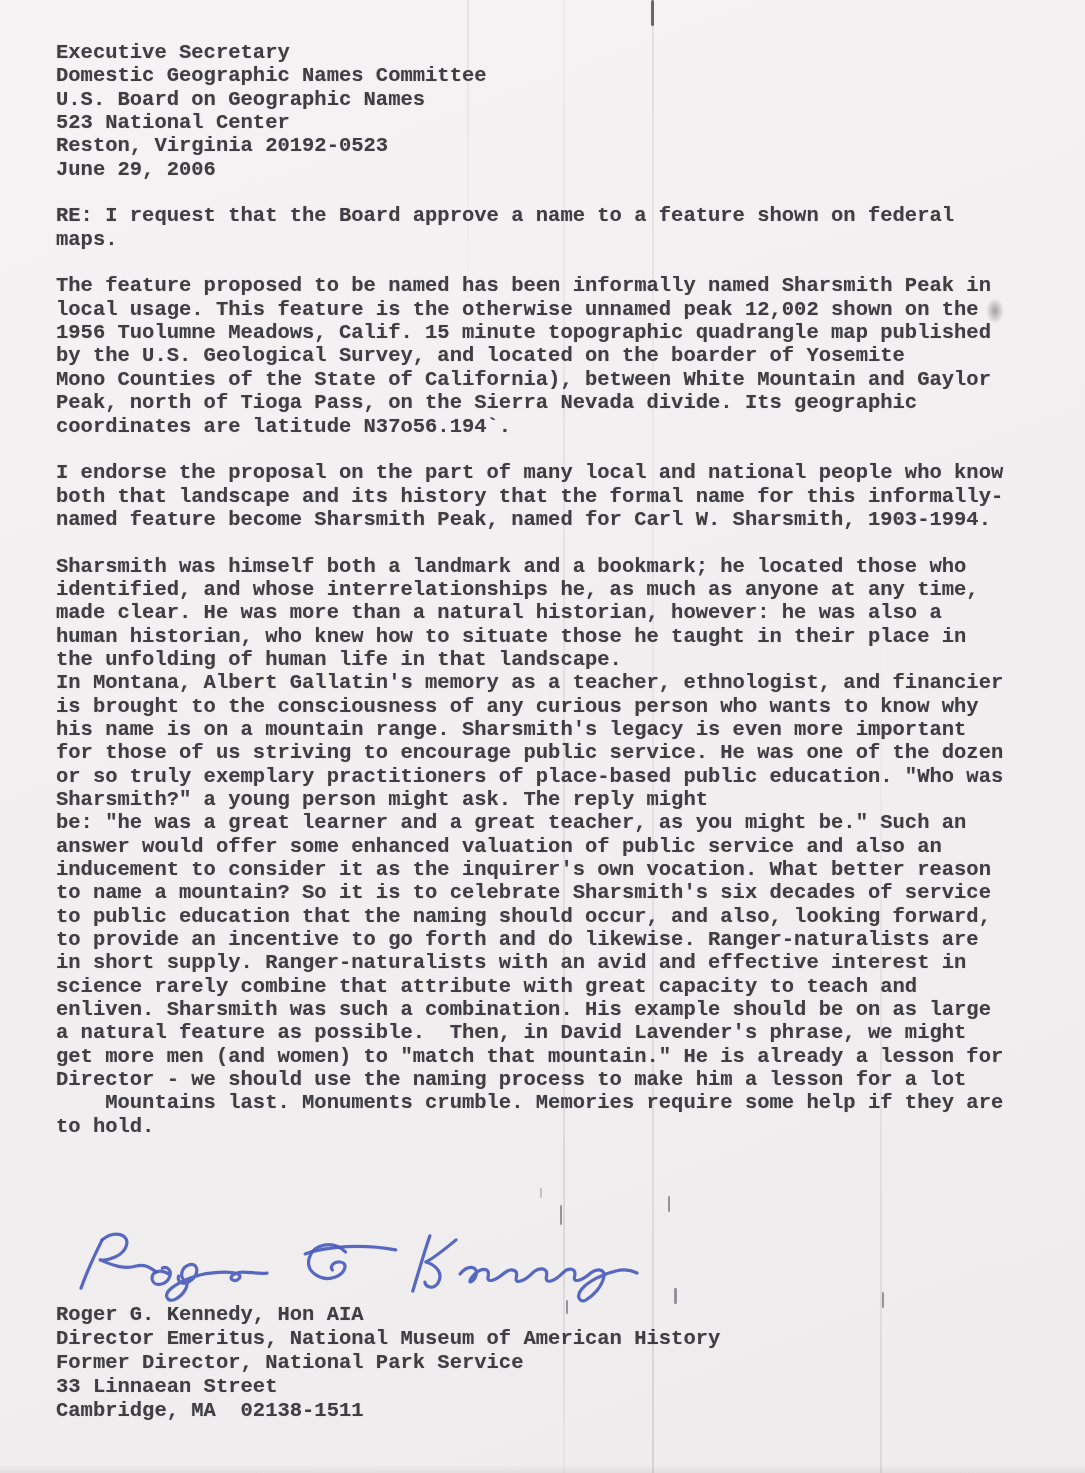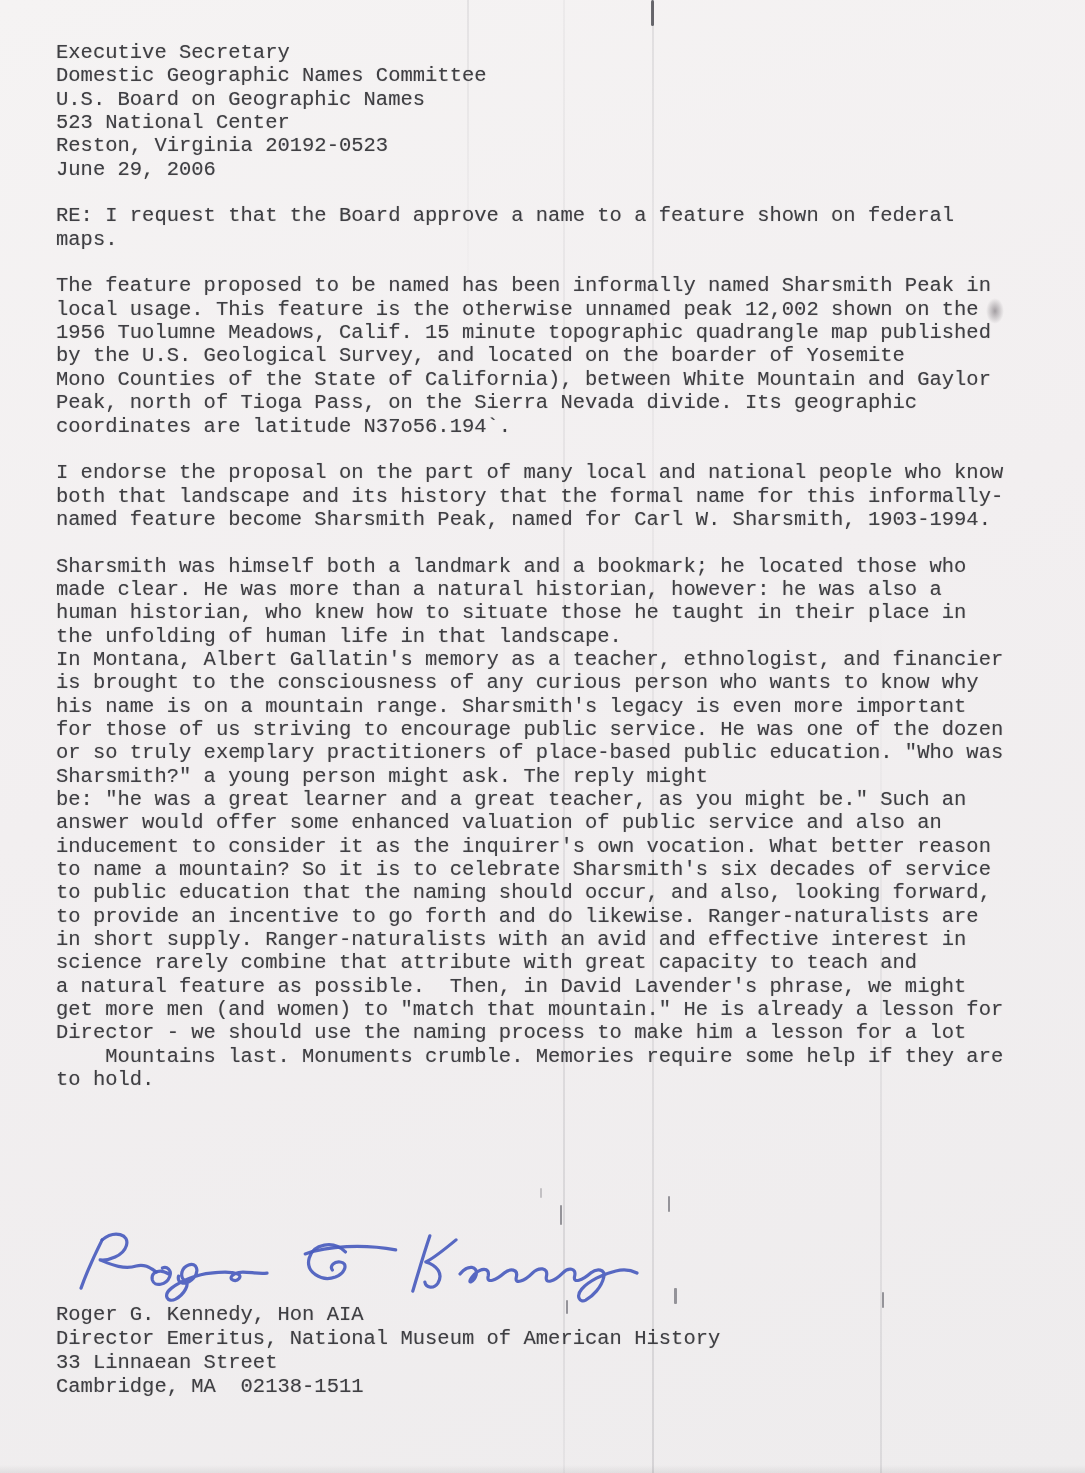--- a/index.html
+++ b/index.html
@@ -4,20 +4,21 @@
 <title>Executive Secretary — Domestic Geographic Names Committee</title>
 <style>
   html, body { margin:0; padding:0; background:#e9e7e8; }
   .page {
     position:relative;
     width:1085px; height:1473px;
     margin:0 auto;
     background: linear-gradient(160deg, #f5f3f3 0%, #f2eff0 45%, #eeeced 100%);
     overflow:hidden;
     font-family:"Liberation Mono", "DejaVu Sans Mono", monospace;
+    font-weight:bold;
   }
   .letter-lines {
     position:absolute;
     color:var(--ink, #3f3f43);
     font-size:20.5px;
     letter-spacing:0px;
     text-shadow:0 0 1px rgba(62,62,66,0.38);
   }
   #letter-body { left:56px; top:41px; line-height:23.35px; }
   #signature-block { left:56px; top:1303px; line-height:24px; }
@@ -95,37 +96,39 @@
       <div class="line">by the U.S. Geological Survey, and located on the boarder of Yosemite</div>
       <div class="line">Mono Counties of the State of California), between White Mountain and Gaylor</div>
       <div class="line">Peak, north of Tioga Pass, on the Sierra Nevada divide. Its geographic</div>
       <div class="line">coordinates are latitude N37o56.194`.</div>
       <div class="line">&nbsp;</div>
       <div class="line">I endorse the proposal on the part of many local and national people who know</div>
       <div class="line">both that landscape and its history that the formal name for this informally-</div>
       <div class="line">named feature become Sharsmith Peak, named for Carl W. Sharsmith, 1903-1994.</div>
       <div class="line">&nbsp;</div>
       <div class="line">Sharsmith was himself both a landmark and a bookmark; he located those who</div>
+      <div class="line">identified, and whose interrelationships he, as much as anyone at any time,</div>
       <div class="line">made clear. He was more than a natural historian, however: he was also a</div>
       <div class="line">human historian, who knew how to situate those he taught in their place in</div>
       <div class="line">the unfolding of human life in that landscape.</div>
       <div class="line">In Montana, Albert Gallatin's memory as a teacher, ethnologist, and financier</div>
       <div class="line">is brought to the consciousness of any curious person who wants to know why</div>
       <div class="line">his name is on a mountain range. Sharsmith's legacy is even more important</div>
       <div class="line">for those of us striving to encourage public service. He was one of the dozen</div>
       <div class="line">or so truly exemplary practitioners of place-based public education. "Who was</div>
       <div class="line">Sharsmith?" a young person might ask. The reply might</div>
       <div class="line">be: "he was a great learner and a great teacher, as you might be." Such an</div>
       <div class="line">answer would offer some enhanced valuation of public service and also an</div>
       <div class="line">inducement to consider it as the inquirer's own vocation. What better reason</div>
       <div class="line">to name a mountain? So it is to celebrate Sharsmith's six decades of service</div>
       <div class="line">to public education that the naming should occur, and also, looking forward,</div>
       <div class="line">to provide an incentive to go forth and do likewise. Ranger-naturalists are</div>
       <div class="line">in short supply. Ranger-naturalists with an avid and effective interest in</div>
       <div class="line">science rarely combine that attribute with great capacity to teach and</div>
+      <div class="line">enliven. Sharsmith was such a combination. His example should be on as large</div>
       <div class="line">a natural feature as possible.  Then, in David Lavender's phrase, we might</div>
       <div class="line">get more men (and women) to "match that mountain." He is already a lesson for</div>
       <div class="line">Director - we should use the naming process to make him a lesson for a lot</div>
       <div class="line">    Mountains last. Monuments crumble. Memories require some help if they are</div>
       <div class="line">to hold.</div>
     </div>
 
   <svg class="signature" viewBox="0 0 565 76" role="img" aria-label="Roger G Kennedy">
     <path d="M26 12 C18 28 10 46 5 60"></path>
     <path d="M26 12 C38 2 54 6 50 18 C47 28 32 33 24 32 C34 36 47 42 60 38 C68 35.5 74 40 80 44"></path>
@@ -134,17 +137,18 @@
     <path d="M268 24 C256 12 236 16 232 30 C228 44 244 54 258 49 C268 45 271 35 263 34 C257 33 252 38 255 42"></path>
     <path d="M228 26 C250 18 286 16 318 22"></path>
     <path d="M352 8 C346 26 340 46 335 63"></path>
     <path d="M378 12 C366 22 356 30 348 34 C358 37 366 45 360 55 C356 61 348 60 347 54"></path>
     <path d="M382 46 C390 36 400 38 398 47 C396 54 388 57 394 49 C402 39 412 39 410 48 C408 56 418 52 426 45 C432 40 440 41 438 49 C436 57 446 53 454 45 C460 39 470 39 468 48 C466 57 476 53 484 45 C490 39 498 40 496 48 C494 56 504 52 512 45 C518 40 527 41 525 49 C523 59 514 68 507 72 C501 75 497 68 503 61 C510 53 524 46 537 43 C545 41 552 42 558 45"></path>
   </svg>
 
   <div class="letter-lines" id="signature-block">
       <div class="line">Roger G. Kennedy, Hon AIA</div>
       <div class="line">Director Emeritus, National Museum of American History</div>
+      <div class="line">Former Director, National Park Service</div>
       <div class="line">33 Linnaean Street</div>
       <div class="line">Cambridge, MA  02138-1511</div>
     </div>
 
 </div>
 
 </body></html>

